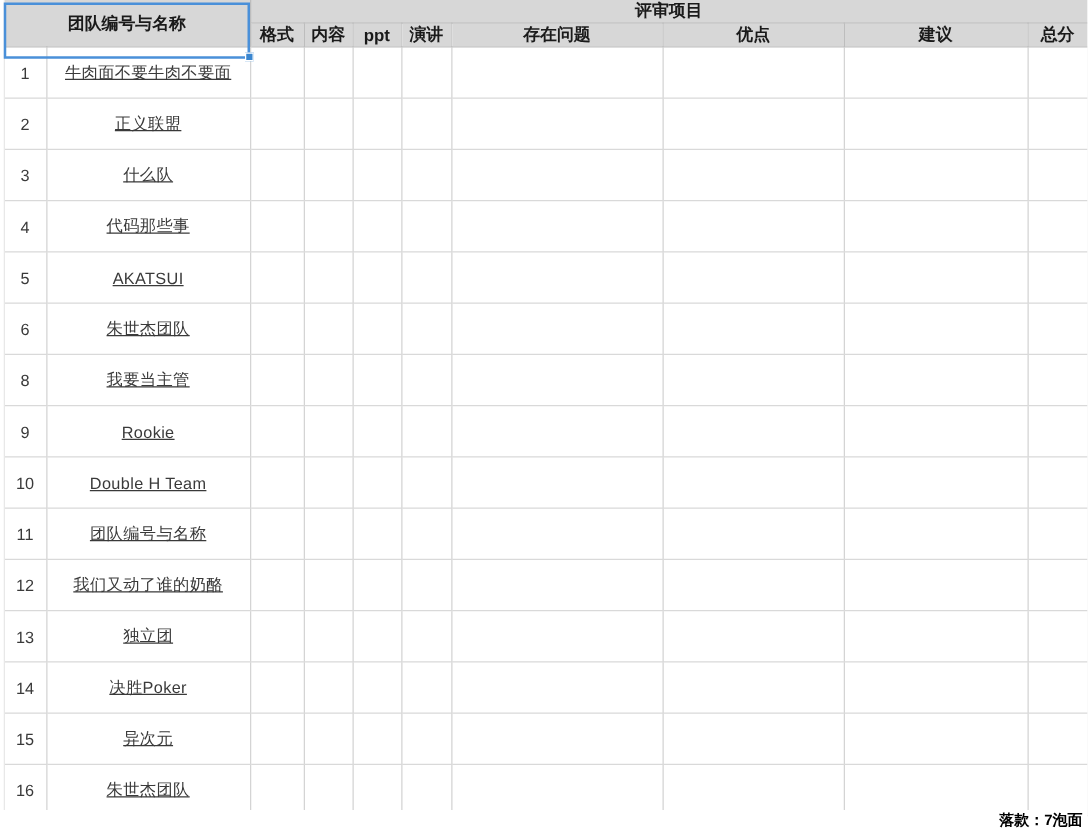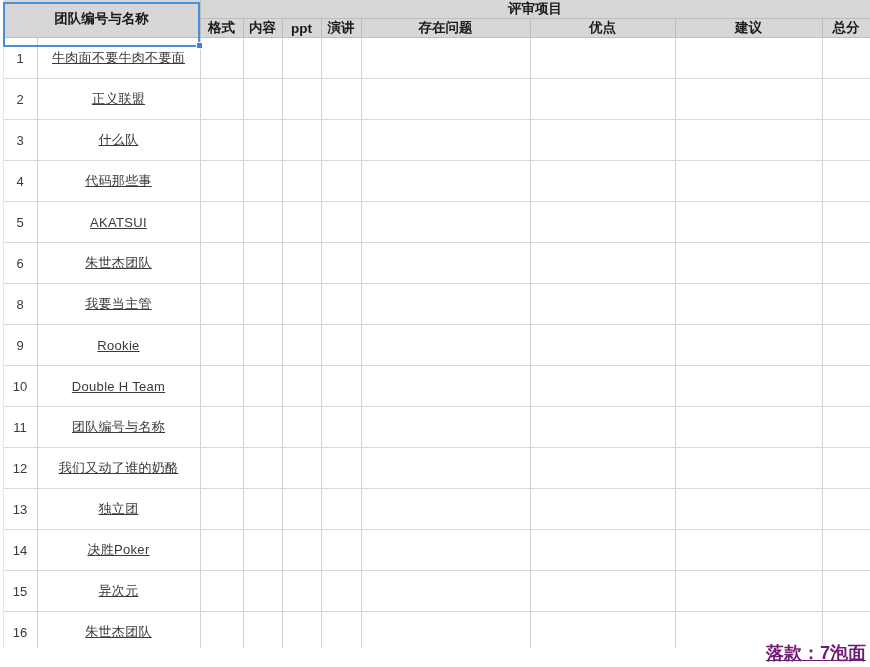--- a/index.html
+++ b/index.html
@@ -116,26 +116,25 @@
     background: #3a86d0;
     border: 1px solid #ffffff;
     box-sizing: border-box;
   }
 
   
   .footer-note {
     position: absolute;
     right: 4px;
     bottom: 2px;
-    font-size: 18px;
+    font-size: 12px;
     font-weight: bold;
-    color: #701a75;
+    color: #000000;
     text-align: right;
     white-space: nowrap;
-    text-decoration: underline;
   }
   .below-table {
     position: absolute;
     left: 0;
     top: 648px;
     width: 870px;
     height: 19px;
     background: #ffffff;
   }
 </style>

